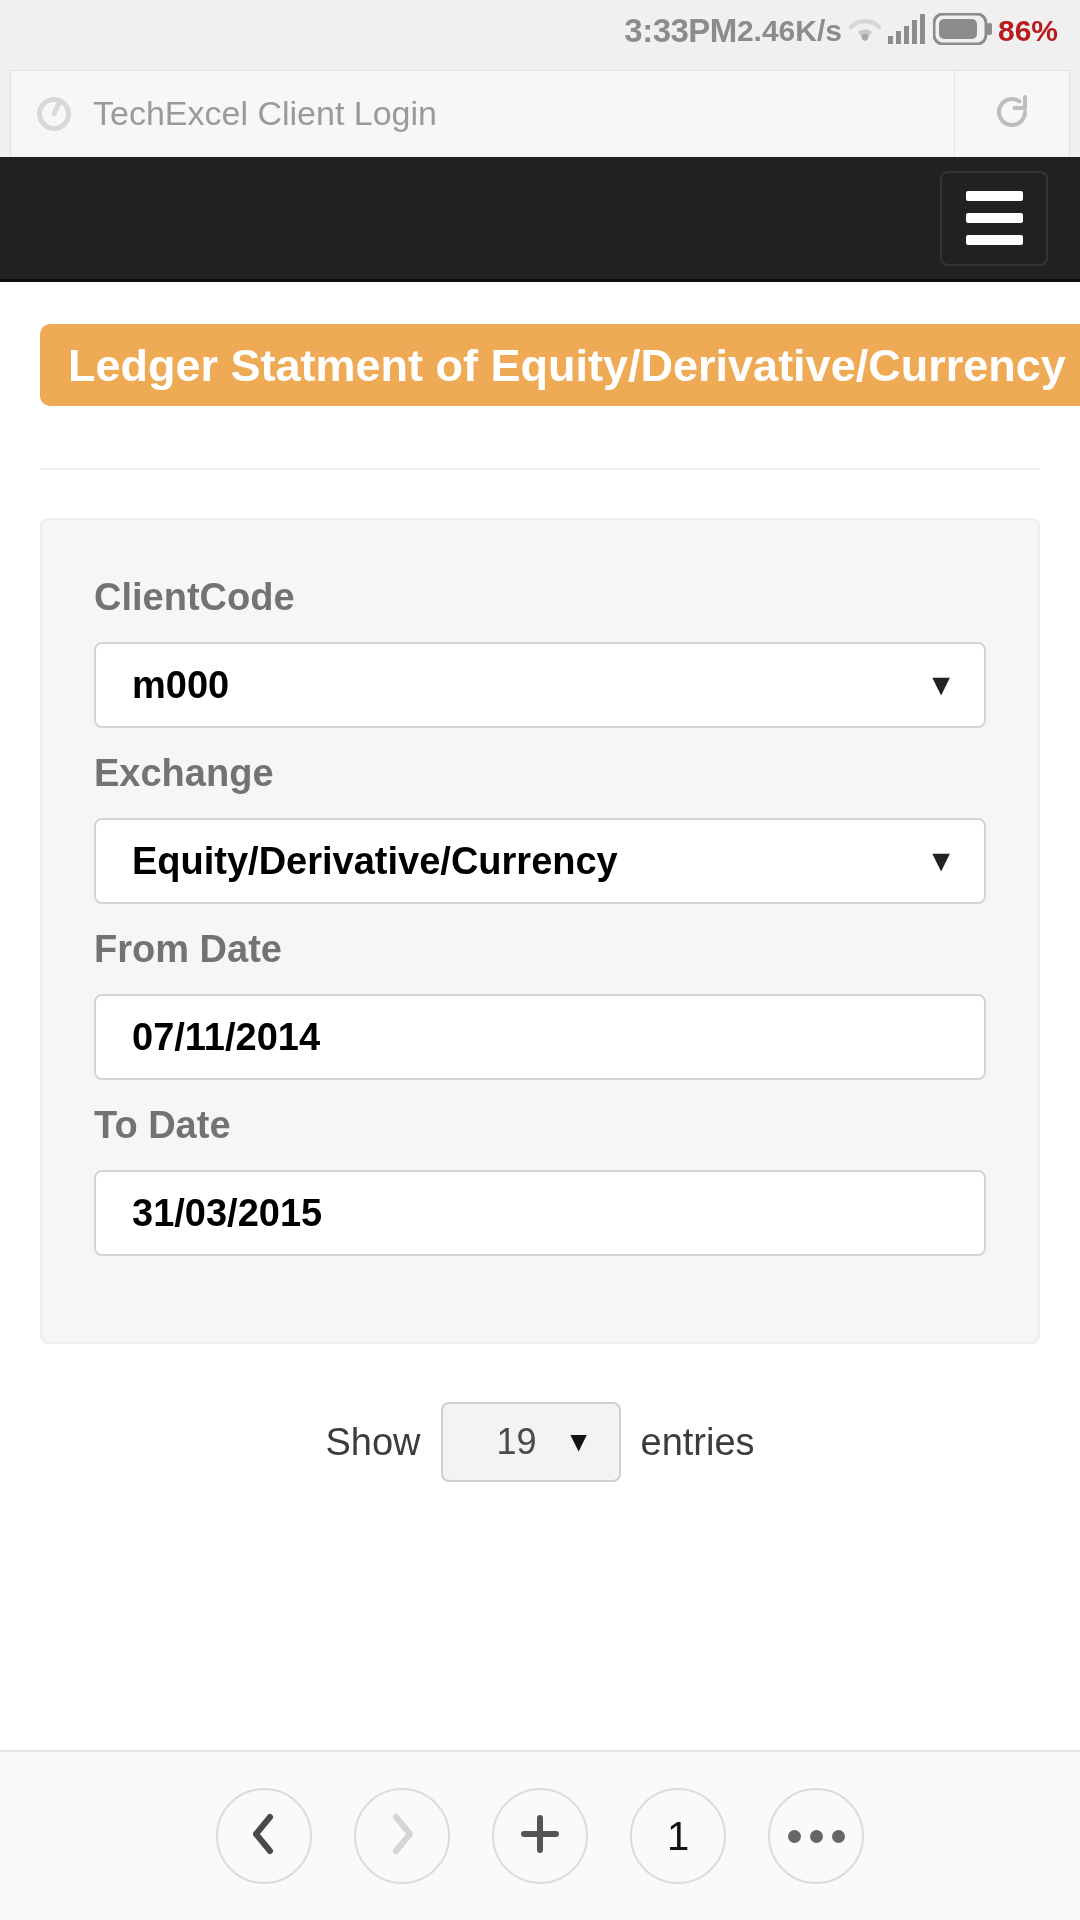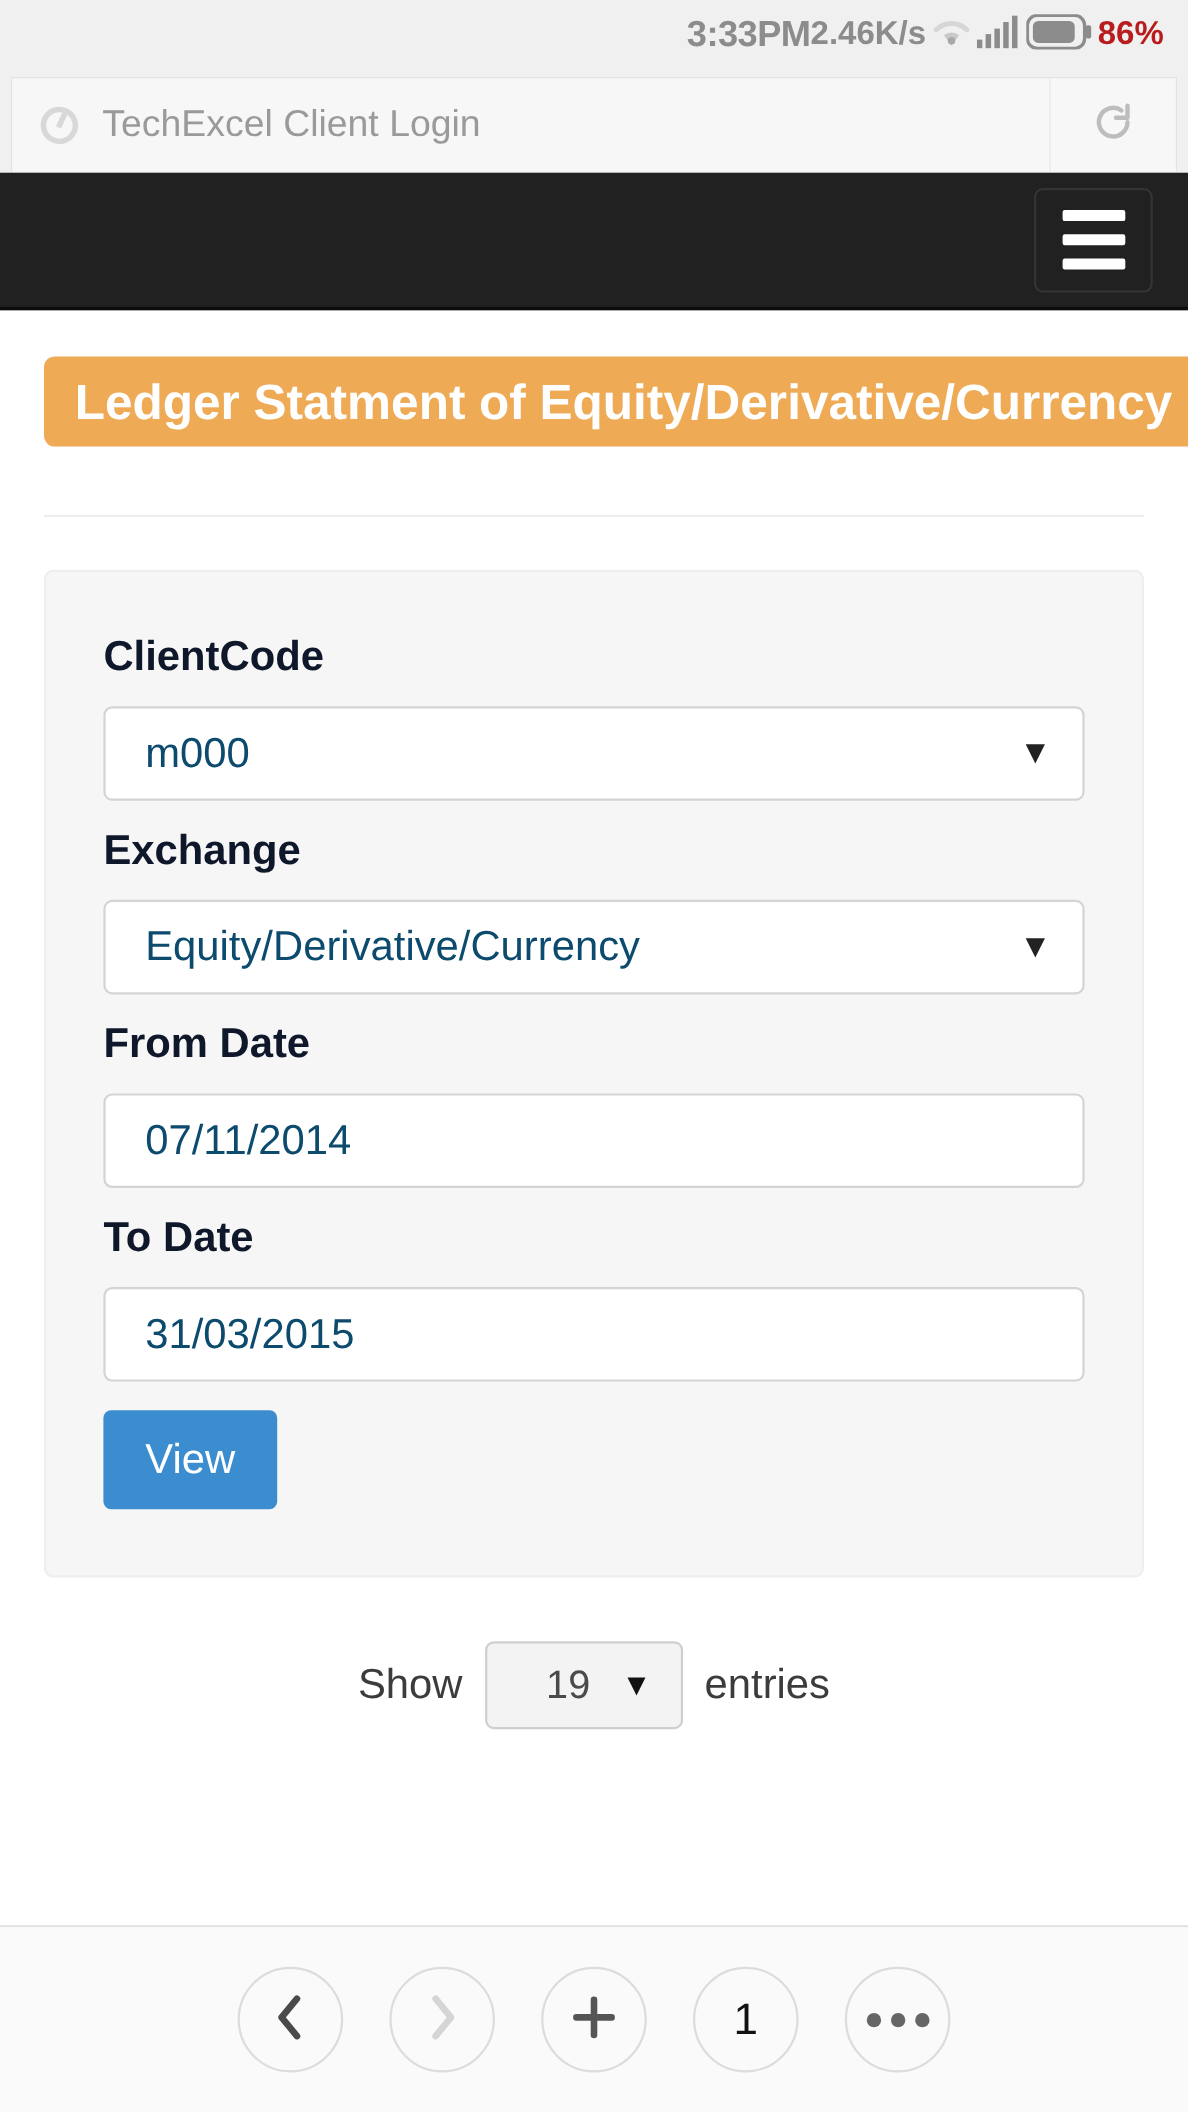--- a/index.html
+++ b/index.html
@@ -83,32 +83,32 @@
   .divider { margin: 62px 40px 0 40px; border-top: 2px solid #eeeeee; }
 
   .panel {
     margin: 48px 40px 0 40px;
     background: #f6f6f6;
     border: 2px solid #eeeeee;
     border-radius: 8px;
     padding: 58px 52px 60px 52px;
   }
   .field-label {
-    font-size: 38px; font-weight: bold; color: #0f172a;
+    font-size: 38px; font-weight: bold; color: #737373;
     line-height: 1; margin-bottom: 26px;
   }
   .ctrl {
     position: relative;
     height: 86px; background: #ffffff;
     border: 2px solid #d4d4d4; border-radius: 8px;
     display: flex; align-items: center;
     padding: 0 22px 0 36px;
     margin-bottom: 26px;
   }
-  .ctrl-value { font-size: 38px; color: #0c4a6e; white-space: nowrap; overflow: hidden; }
+  .ctrl-value { font-size: 38px; color: #000000; white-space: nowrap; overflow: hidden; font-weight: bold; }
   .ctrl-caret {
     position: absolute; right: 28px; top: 50%; transform: translateY(-50%);
     font-size: 30px; color: #222; line-height: 1;
   }
   .view-btn {
     margin-top: 4px;
     width: 158px; height: 90px;
     background: #3b8dd0; border: none; border-radius: 7px;
     color: #fff; font-size: 38px;
     font-family: "Liberation Sans", sans-serif;
@@ -239,21 +239,20 @@
       <div class="field-label">From Date</div>
       <div class="ctrl">
         <span class="ctrl-value">07/11/2014</span>
       </div>
 
       <div class="field-label">To Date</div>
       <div class="ctrl">
         <span class="ctrl-value">31/03/2015</span>
       </div>
 
-      <button class="view-btn">View</button>
     </div>
 
     <div class="entries-row">
       <span>Show</span>
       <div class="entries-select">
         <span class="val">19</span>
         <span class="caret">▼</span>
       </div>
       <span>entries</span>
     </div>

